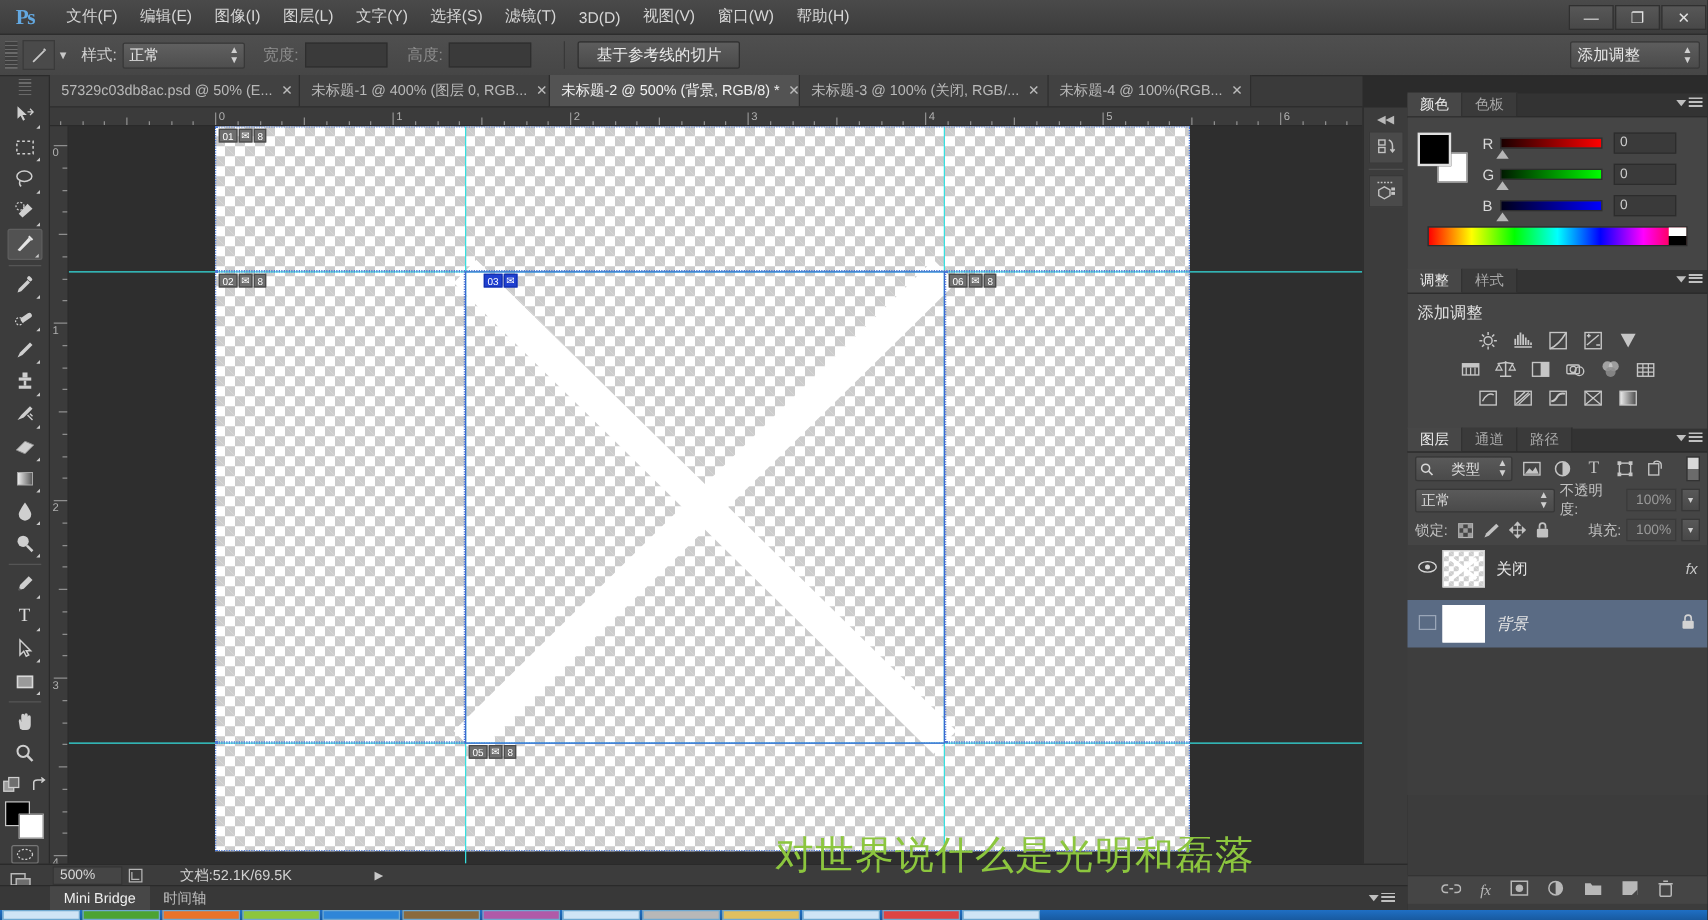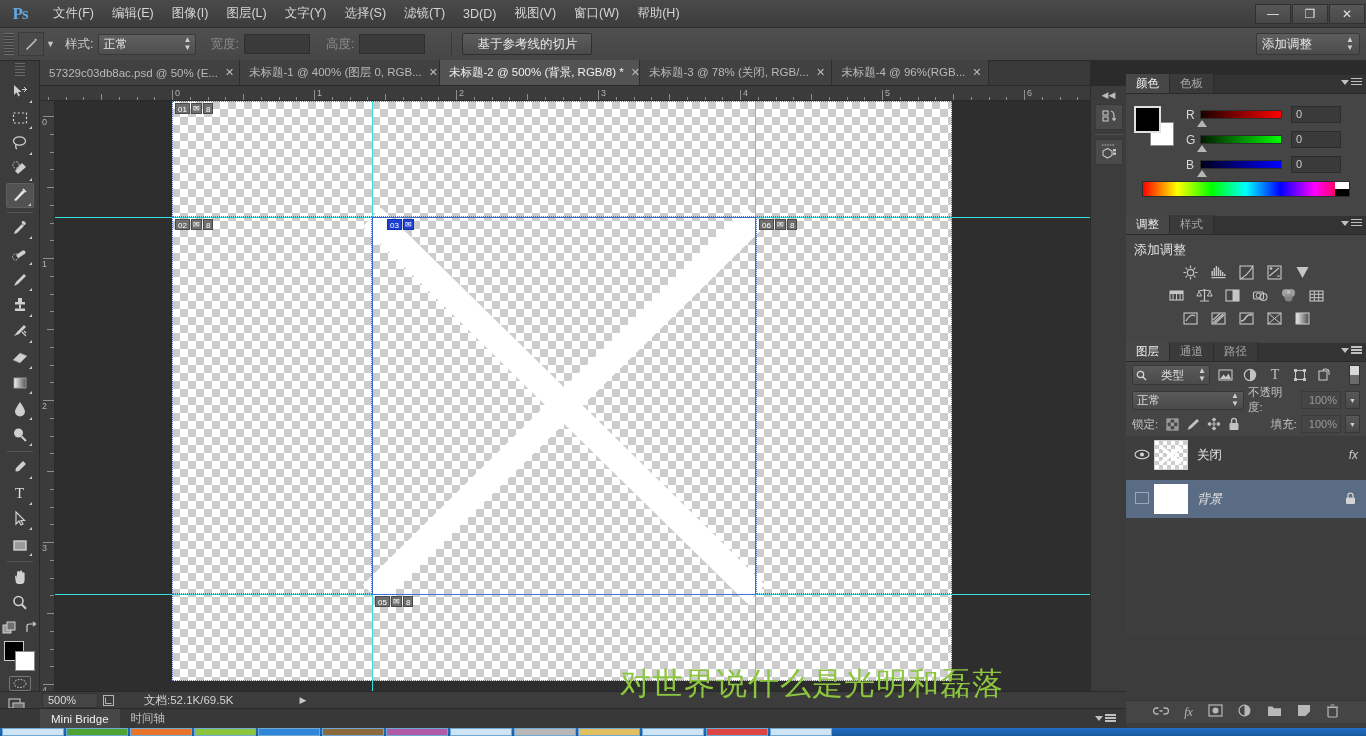--- a/index.html
+++ b/index.html
@@ -363,25 +363,25 @@
     </div>
     <div class="tab">
       <span>未标题-1 @ 400% (图层 0, RGB...</span>
       <span class="tab-close">✕</span>
     </div>
     <div class="tab active">
       <span>未标题-2 @ 500% (背景, RGB/8) *</span>
       <span class="tab-close">✕</span>
     </div>
     <div class="tab">
-      <span>未标题-3 @ 78% (关闭, RGB/...</span>
+      <span>未标题-3 @ 100% (关闭, RGB/...</span>
       <span class="tab-close">✕</span>
     </div>
     <div class="tab">
-      <span>未标题-4 @ 96%(RGB...</span>
+      <span>未标题-4 @ 100%(RGB...</span>
       <span class="tab-close">✕</span>
     </div>
   </div>
 
   <div class="toolbar">
     <div class="tb-grip"></div>
 
     <div class="tool">
       <svg width="18" height="18" viewBox="0 0 18 18">
           <path d="M3 2 L3 12 L5.5 9.5 L7.5 13.5 L9 12.5 L7 9 L10.5 9 Z" fill="#cfcfcf"></path>

